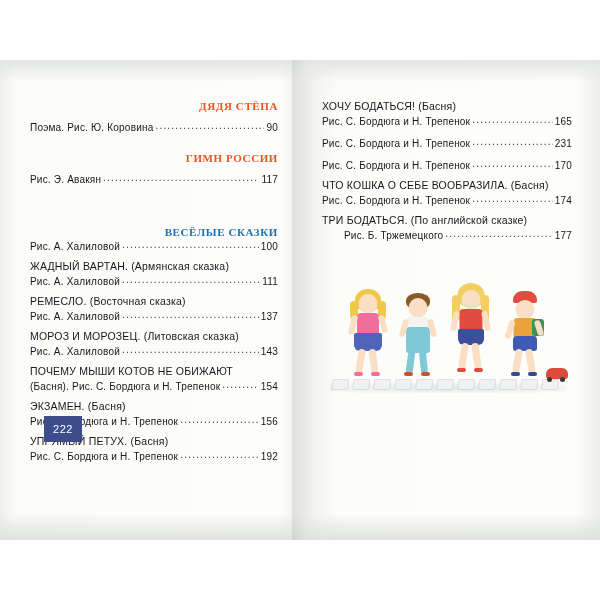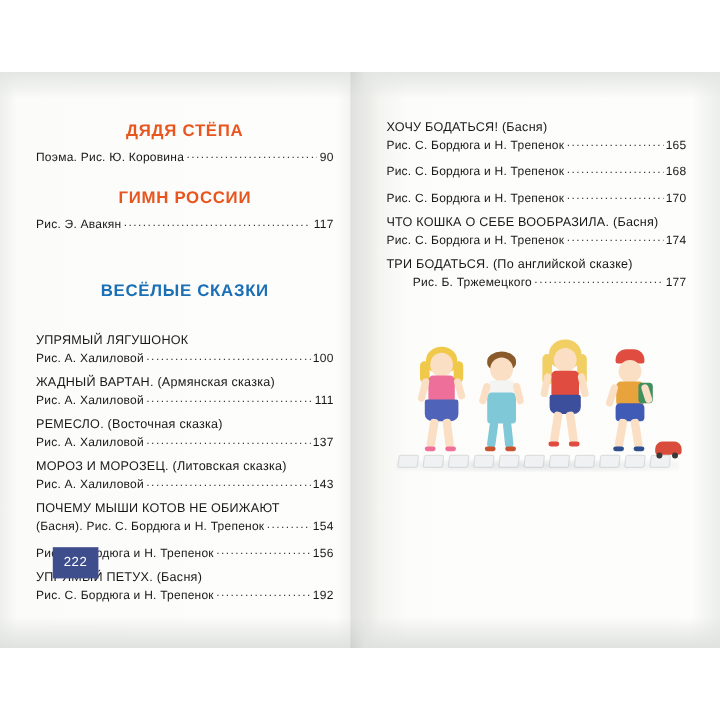--- a/index.html
+++ b/index.html
@@ -64,24 +64,25 @@
     position: absolute;
     top: 0;
     color: #1b1b1b;
   }
   #col-left  { left: 30px;  width: 248px; }
   #col-right { left: 322px; width: 250px; }
 
   .section-title {
     color: #e8551f;
     font-weight: bold;
-    font-size: 14px;
+    font-size: 11px;
     letter-spacing: 0.6px;
-    text-align: center;
+    text-align: right;
     margin: 0 0 7px 0;
+    font-family: Liberation Serif, serif;
   }
   .section-title.blue {
     color: #1b6fb5;
   }
 
   .entry {
     margin: 0 0 7px 0;
   }
   .entry-title {
     font-size: 10.5px;
@@ -231,24 +232,23 @@
         <div class="entry">
           <div class="lead">
             <span class="credit">Рис.  Э. Авакян</span>
             <span class="dots">..................................................</span>
             <span class="pg">117</span>
           </div>
         </div>
       </div>
 
       <div>
-        <div class="section-title blue" style="margin-bottom:28px;">ВЕСЁЛЫЕ СКАЗКИ</div>
-
-        <div class="entry">
-          <div class="entry-title">УПРЯМЫЙ ЛЯГУШОНОК</div>
+        <div class="section-title blue" style="margin-bottom:0;">ВЕСЁЛЫЕ СКАЗКИ</div>
+
+        <div class="entry">
           <div class="lead">
             <span class="credit">Рис.  А. Халиловой</span>
             <span class="dots">..................................................</span>
             <span class="pg">100</span>
           </div>
         </div>
 
         <div class="entry">
           <div class="entry-title">ЖАДНЫЙ ВАРТАН.  (Армянская сказка)</div>
           <div class="lead">
@@ -279,20 +279,21 @@
         <div class="entry">
           <div class="entry-title">ПОЧЕМУ МЫШИ КОТОВ НЕ ОБИЖАЮТ</div>
           <div class="lead">
             <span class="credit">(Басня).  Рис.  С. Бордюга  и  Н. Трепенок</span>
             <span class="dots">..................................................</span>
             <span class="pg">154</span>
           </div>
         </div>
 
         <div class="entry">
+          <div class="entry-title">ЭКЗАМЕН.  (Басня)</div>
           <div class="lead">
             <span class="credit">Рис.  С. Бордюга  и  Н. Трепенок</span>
             <span class="dots">..................................................</span>
             <span class="pg">156</span>
           </div>
         </div>
 
         <div class="entry">
           <div class="entry-title">УПРЯМЫЙ ПЕТУХ.  (Басня)</div>
           <div class="lead">
@@ -314,21 +315,21 @@
           <span class="credit">Рис.  С. Бордюга  и  Н. Трепенок</span>
           <span class="dots">..................................................</span>
           <span class="pg">165</span>
         </div>
       </div>
 
       <div class="entry">
         <div class="lead">
           <span class="credit">Рис.  С. Бордюга  и  Н. Трепенок</span>
           <span class="dots">..................................................</span>
-          <span class="pg">168</span>
+          <span class="pg">231</span>
         </div>
       </div>
 
       <div class="entry">
         <div class="lead">
           <span class="credit">Рис.  С. Бордюга  и  Н. Трепенок</span>
           <span class="dots">..................................................</span>
           <span class="pg">170</span>
         </div>
       </div>

